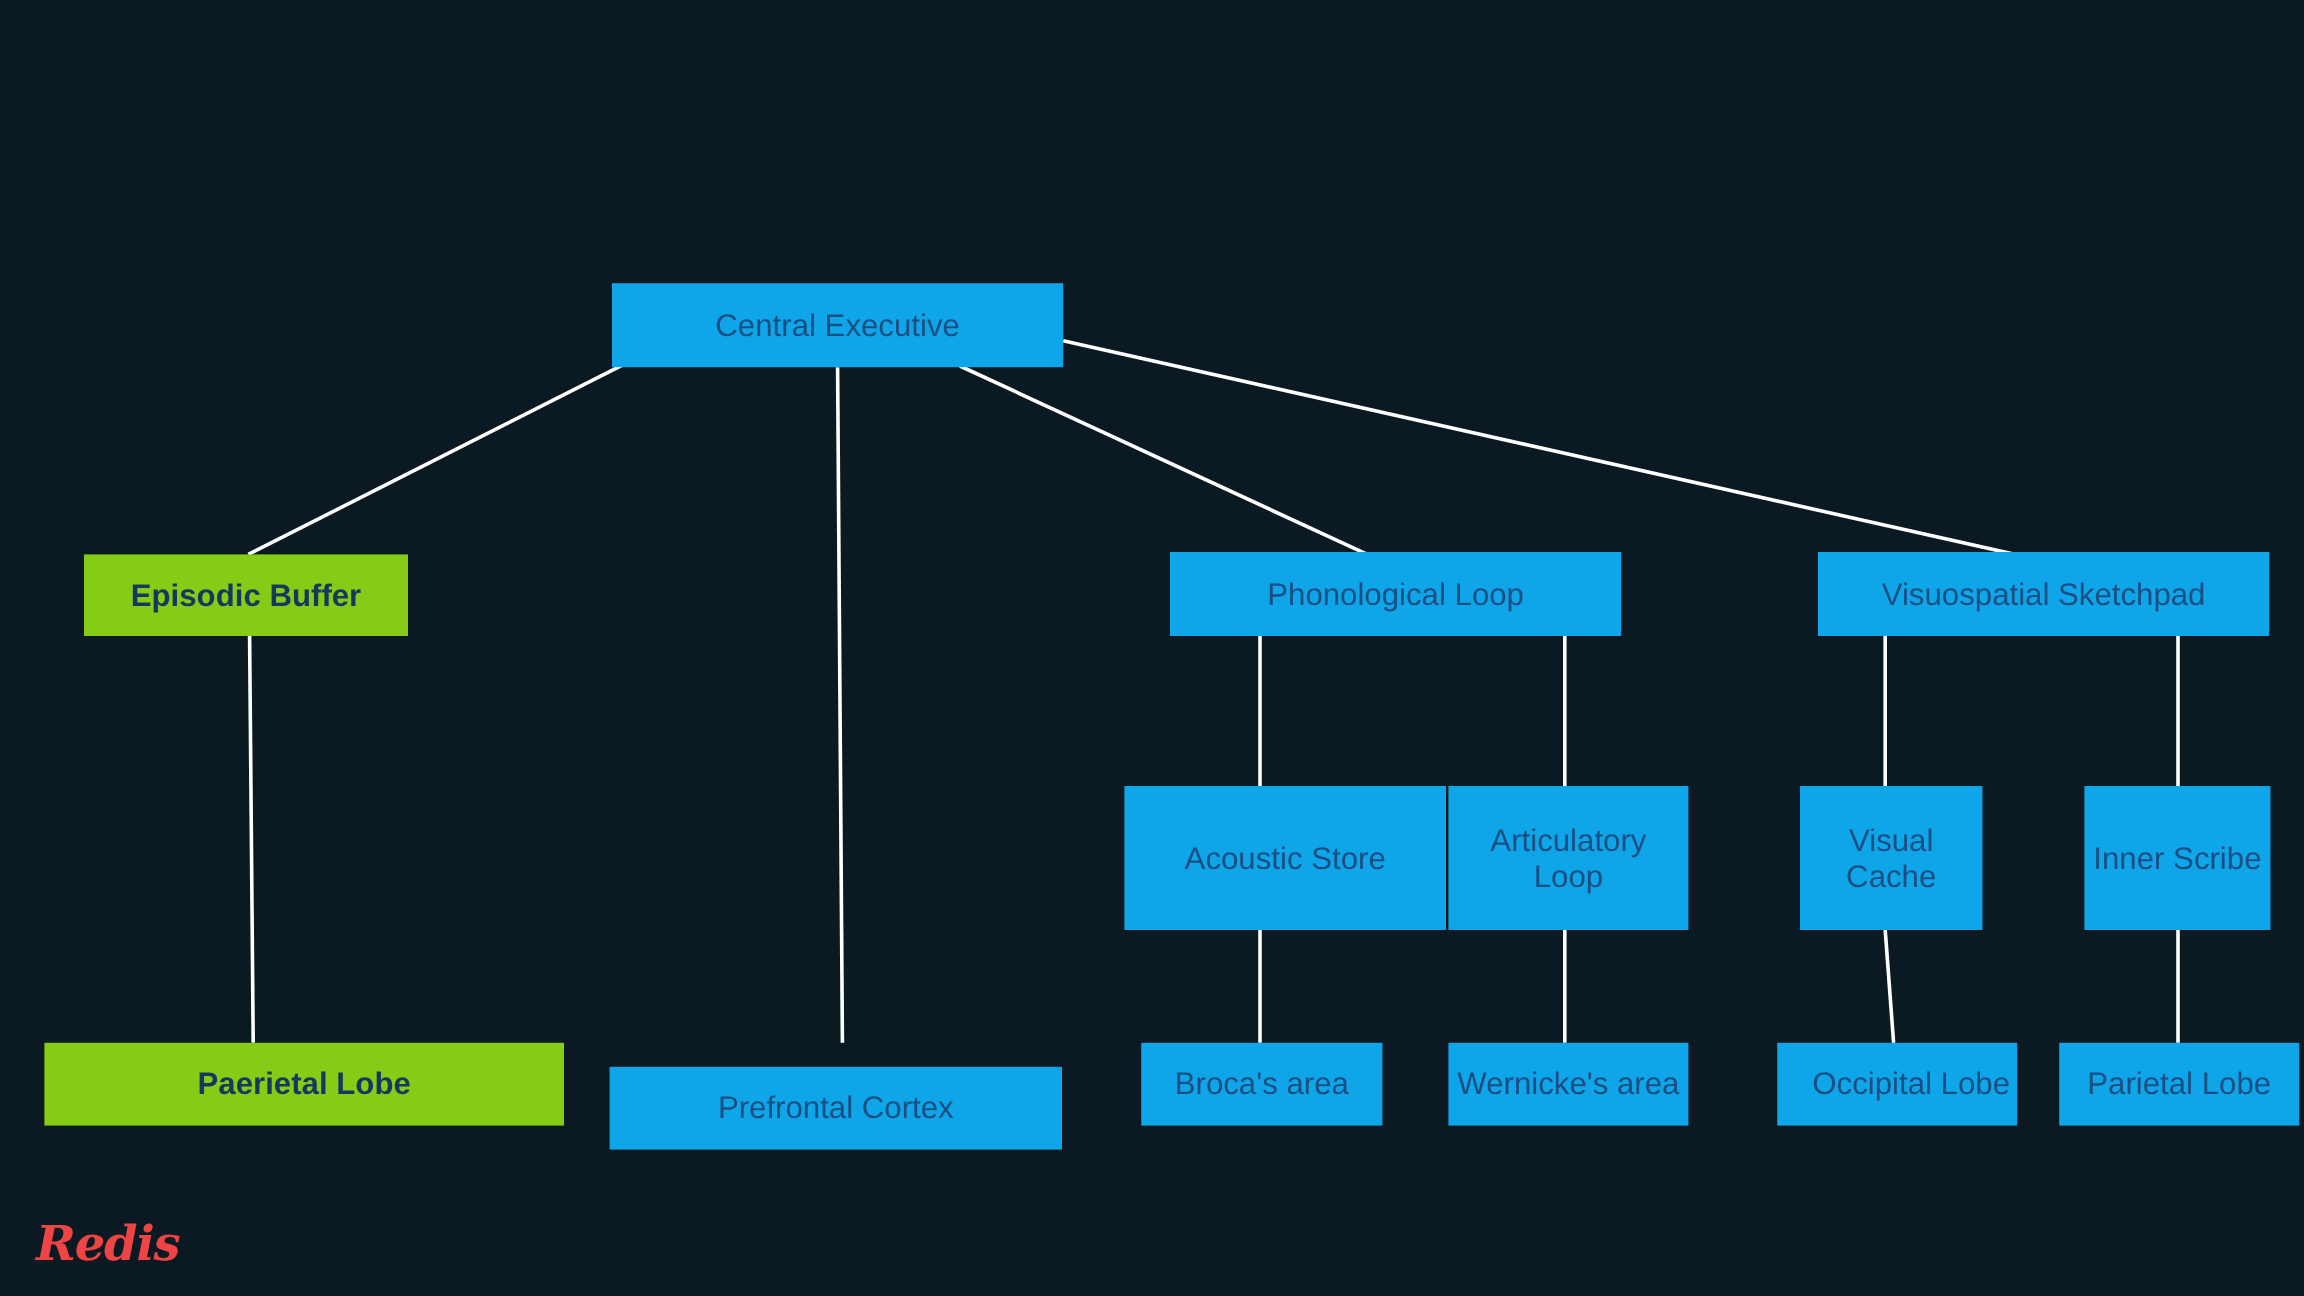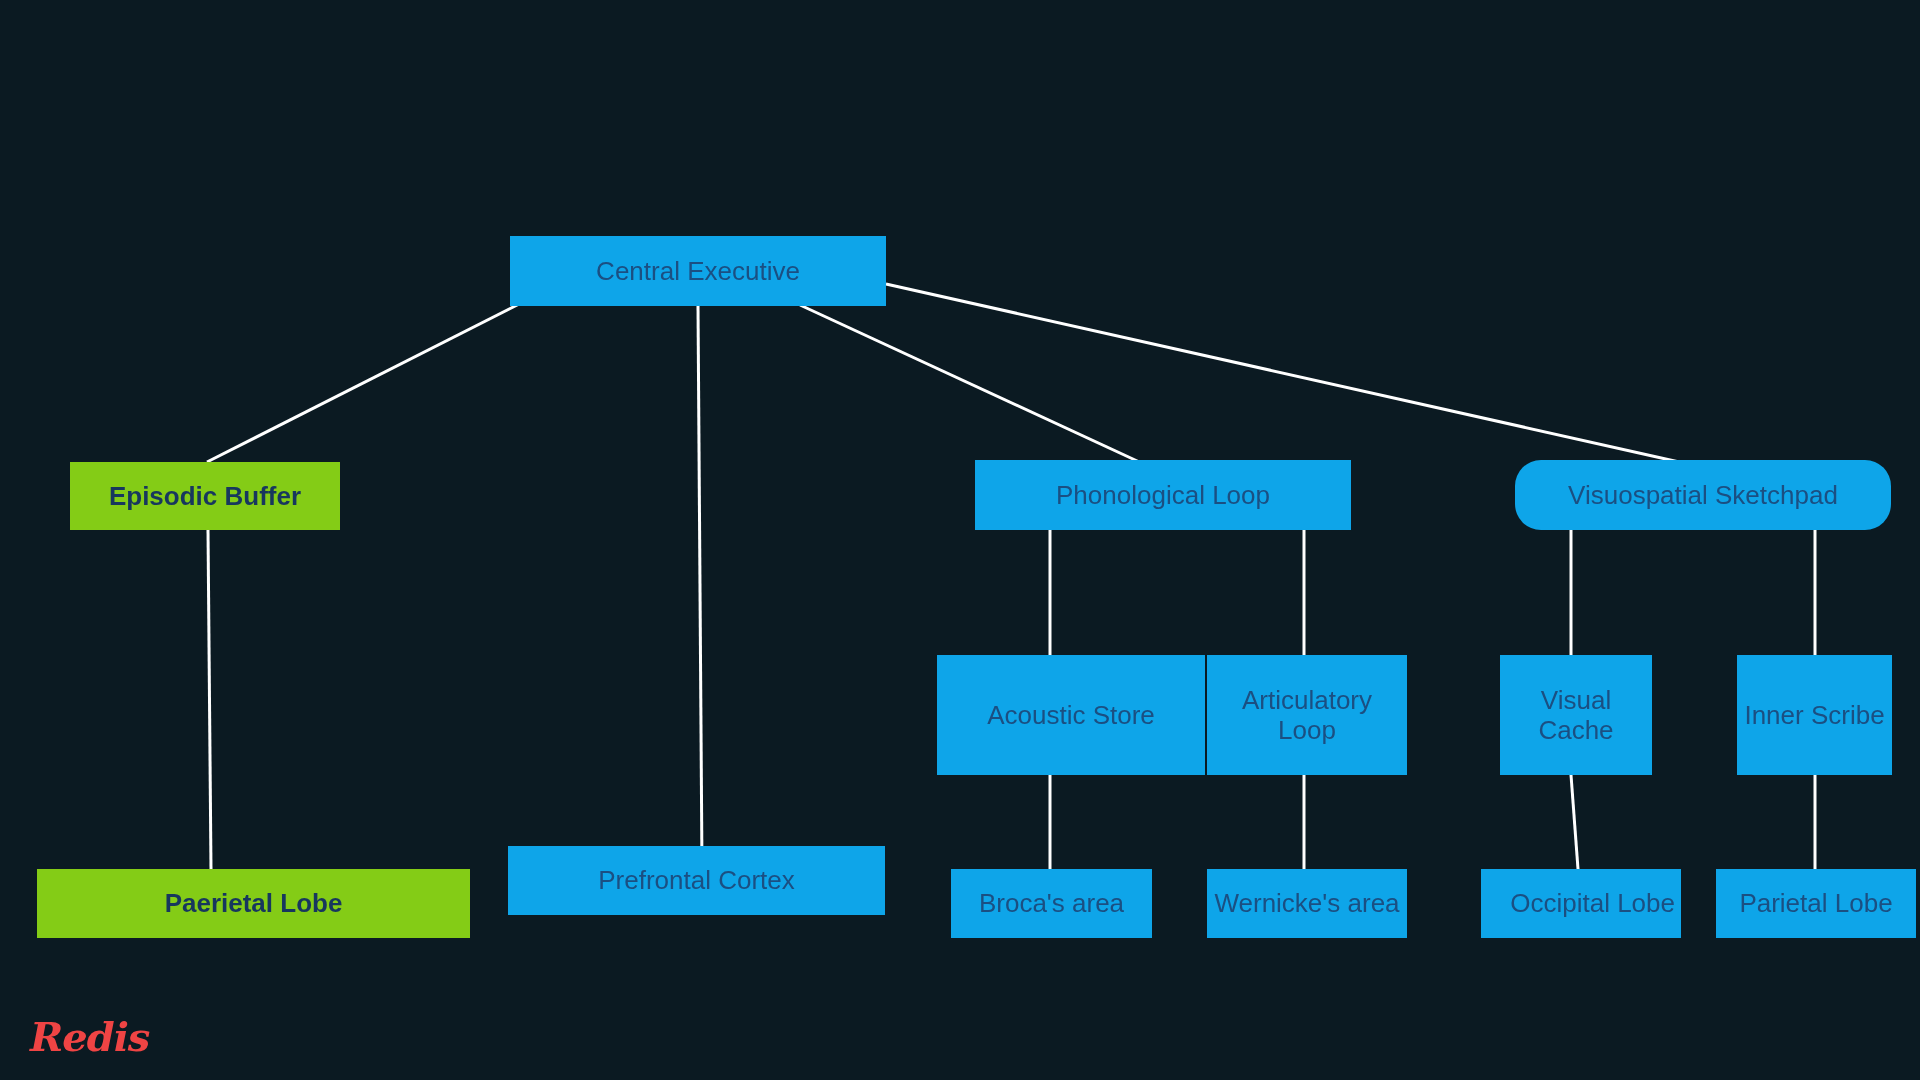--- a/index.html
+++ b/index.html
@@ -103,39 +103,39 @@
   <div id="nodes">
       <div class="node gray" style="left: 510px; top: 236px; width: 376px; height: 70px;">
         <span>Central Executive</span>
       </div>
       <div class="node white" style="left: 70px; top: 462px; width: 270px; height: 68px;">
         <span>Episodic Buffer</span>
       </div>
       <div class="node gray" style="left: 975px; top: 460px; width: 376px; height: 70px;">
         <span>Phonological Loop</span>
       </div>
-      <div class="node gray" style="left: 1515px; top: 460px; width: 376px; height: 70px; border-radius: 26px;">
+      <div class="node gray" style="left: 1515px; top: 460px; width: 376px; height: 70px;">
         <span>Visuospatial Sketchpad</span>
       </div>
       <div class="node gray" style="left: 937px; top: 655px; width: 268px; height: 120px;">
         <span>Acoustic Store</span>
       </div>
       <div class="node gray" style="left: 1207px; top: 655px; width: 200px; height: 120px;">
         <span>Articulatory Loop</span>
       </div>
       <div class="node gray" style="left: 1500px; top: 655px; width: 152px; height: 120px; align-items: center;">
         <span>Visual Cache</span>
       </div>
       <div class="node gray" style="left: 1737px; top: 655px; width: 155px; height: 120px;">
         <span>Inner Scribe</span>
       </div>
       <div class="node white" style="left: 37px; top: 869px; width: 433px; height: 69px;">
         <span>Paerietal Lobe</span>
       </div>
-      <div class="node gray" style="left: 508px; top: 846px; width: 377px; height: 69px;">
+      <div class="node gray" style="left: 508px; top: 889px; width: 377px; height: 69px;">
         <span>Prefrontal Cortex</span>
       </div>
       <div class="node gray" style="left: 951px; top: 869px; width: 201px; height: 69px;">
         <span>Broca's area</span>
       </div>
       <div class="node gray" style="left: 1207px; top: 869px; width: 200px; height: 69px;">
         <span>Wernicke's area</span>
       </div>
       <div class="node gray" style="left: 1481px; top: 869px; width: 200px; height: 69px; justify-content: flex-end;">
         <span>Occipital Lobe</span>

